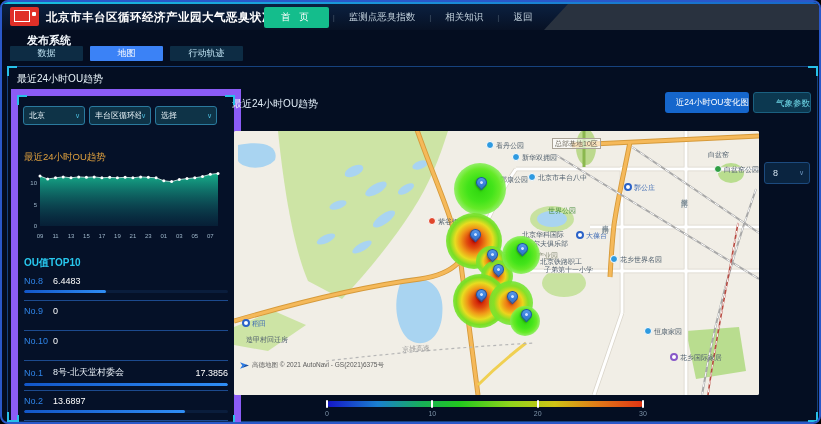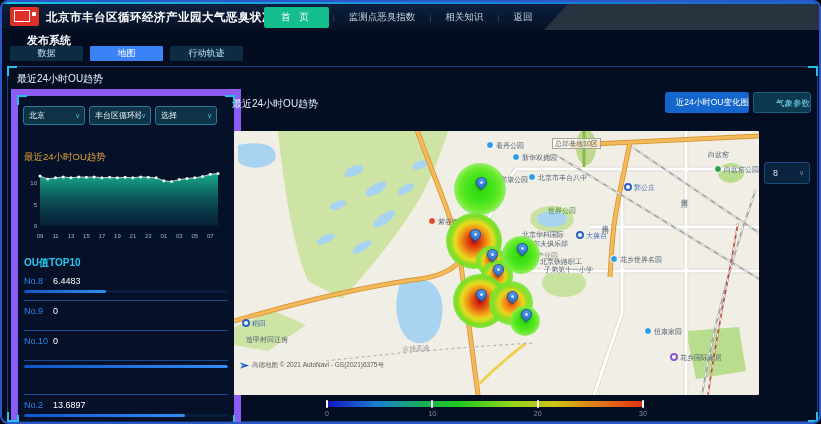--- a/index.html
+++ b/index.html
@@ -214,20 +214,25 @@
               <span class="val">0</span>
             </div>
           </div>
           <div class="row">
             <div class="row-top">
               <span class="rank">No.10</span>
               <span class="val">0</span>
             </div>
           </div>
           <div class="row">
+            <div class="row-top">
+              <span class="rank">No.1</span>
+              <span class="name">8号-北天堂村委会</span>
+              <span class="val">17.3856</span>
+            </div>
             <div class="track">
               <div class="fill" style="width: 100%;"></div>
             </div>
           </div>
           <div class="row">
             <div class="row-top">
               <span class="rank">No.2</span>
               <span class="val">13.6897</span>
             </div>
             <div class="track">

